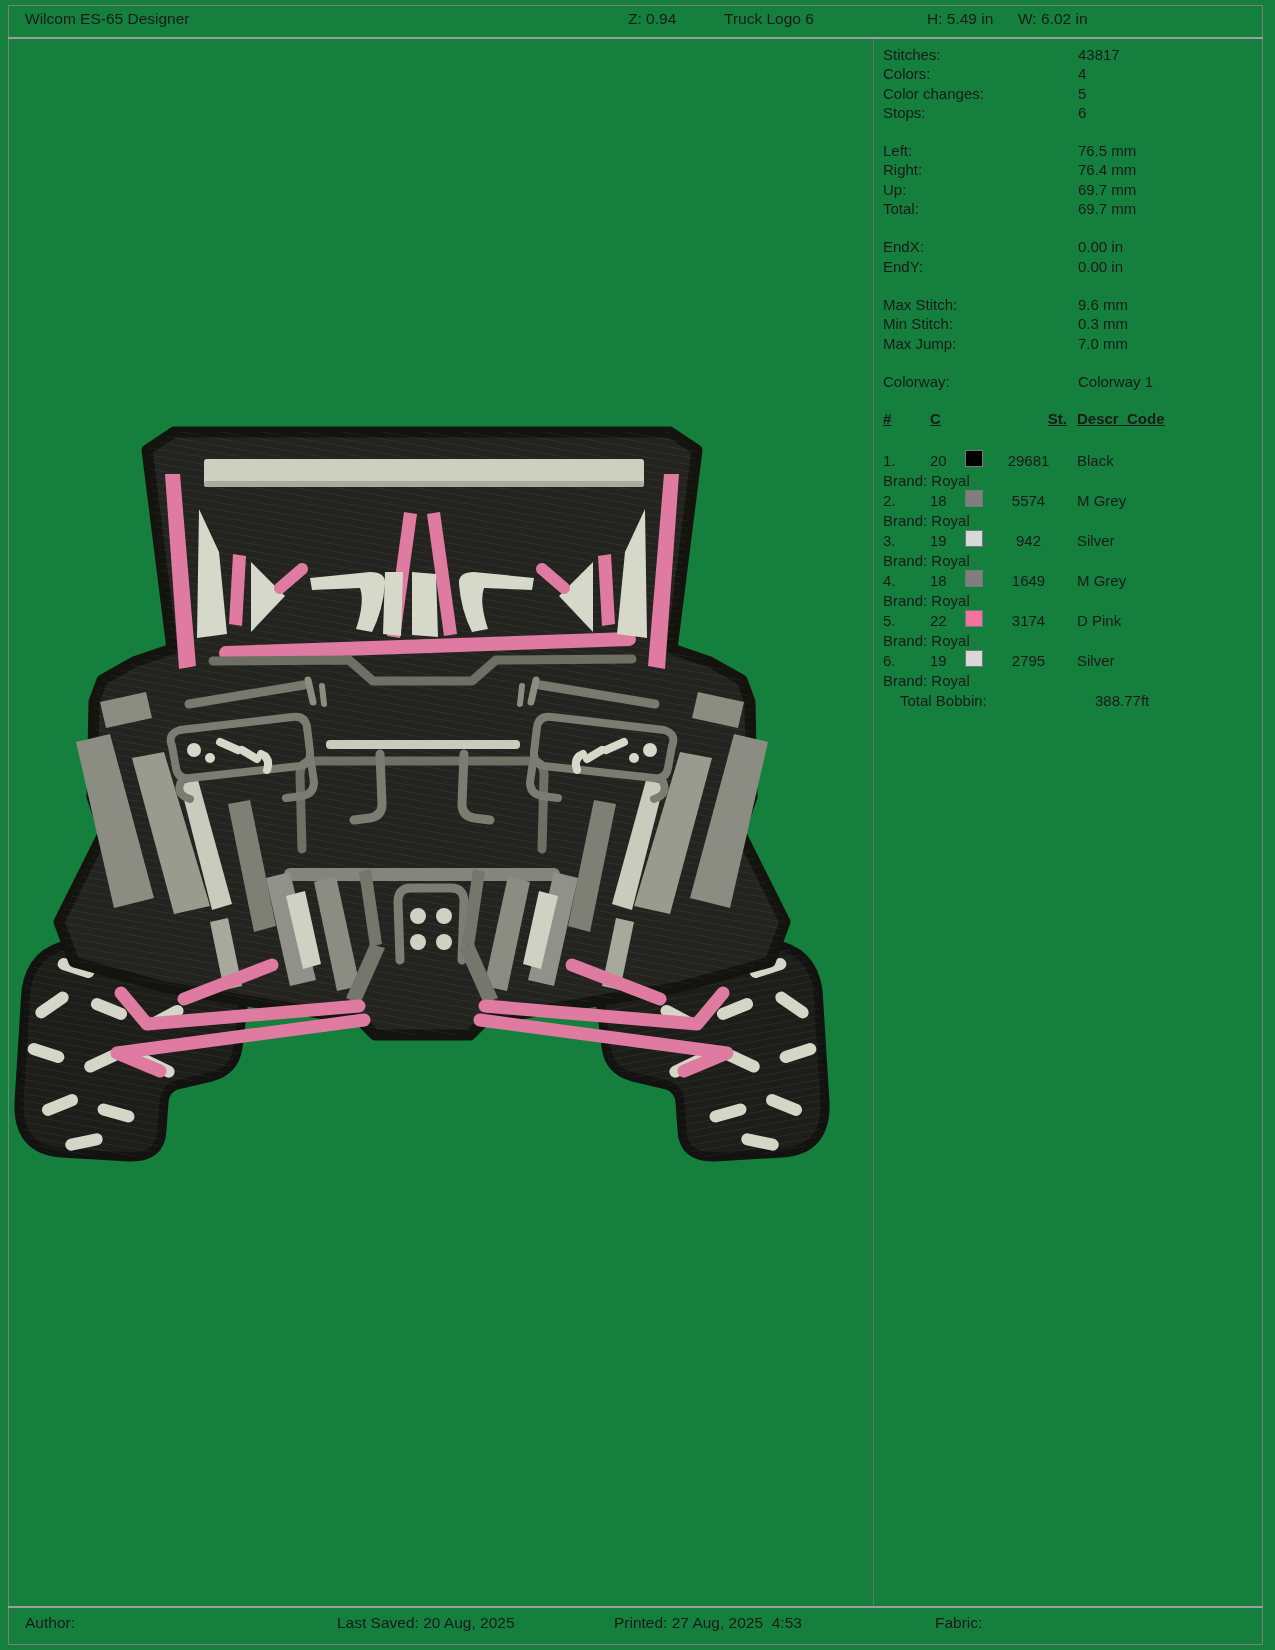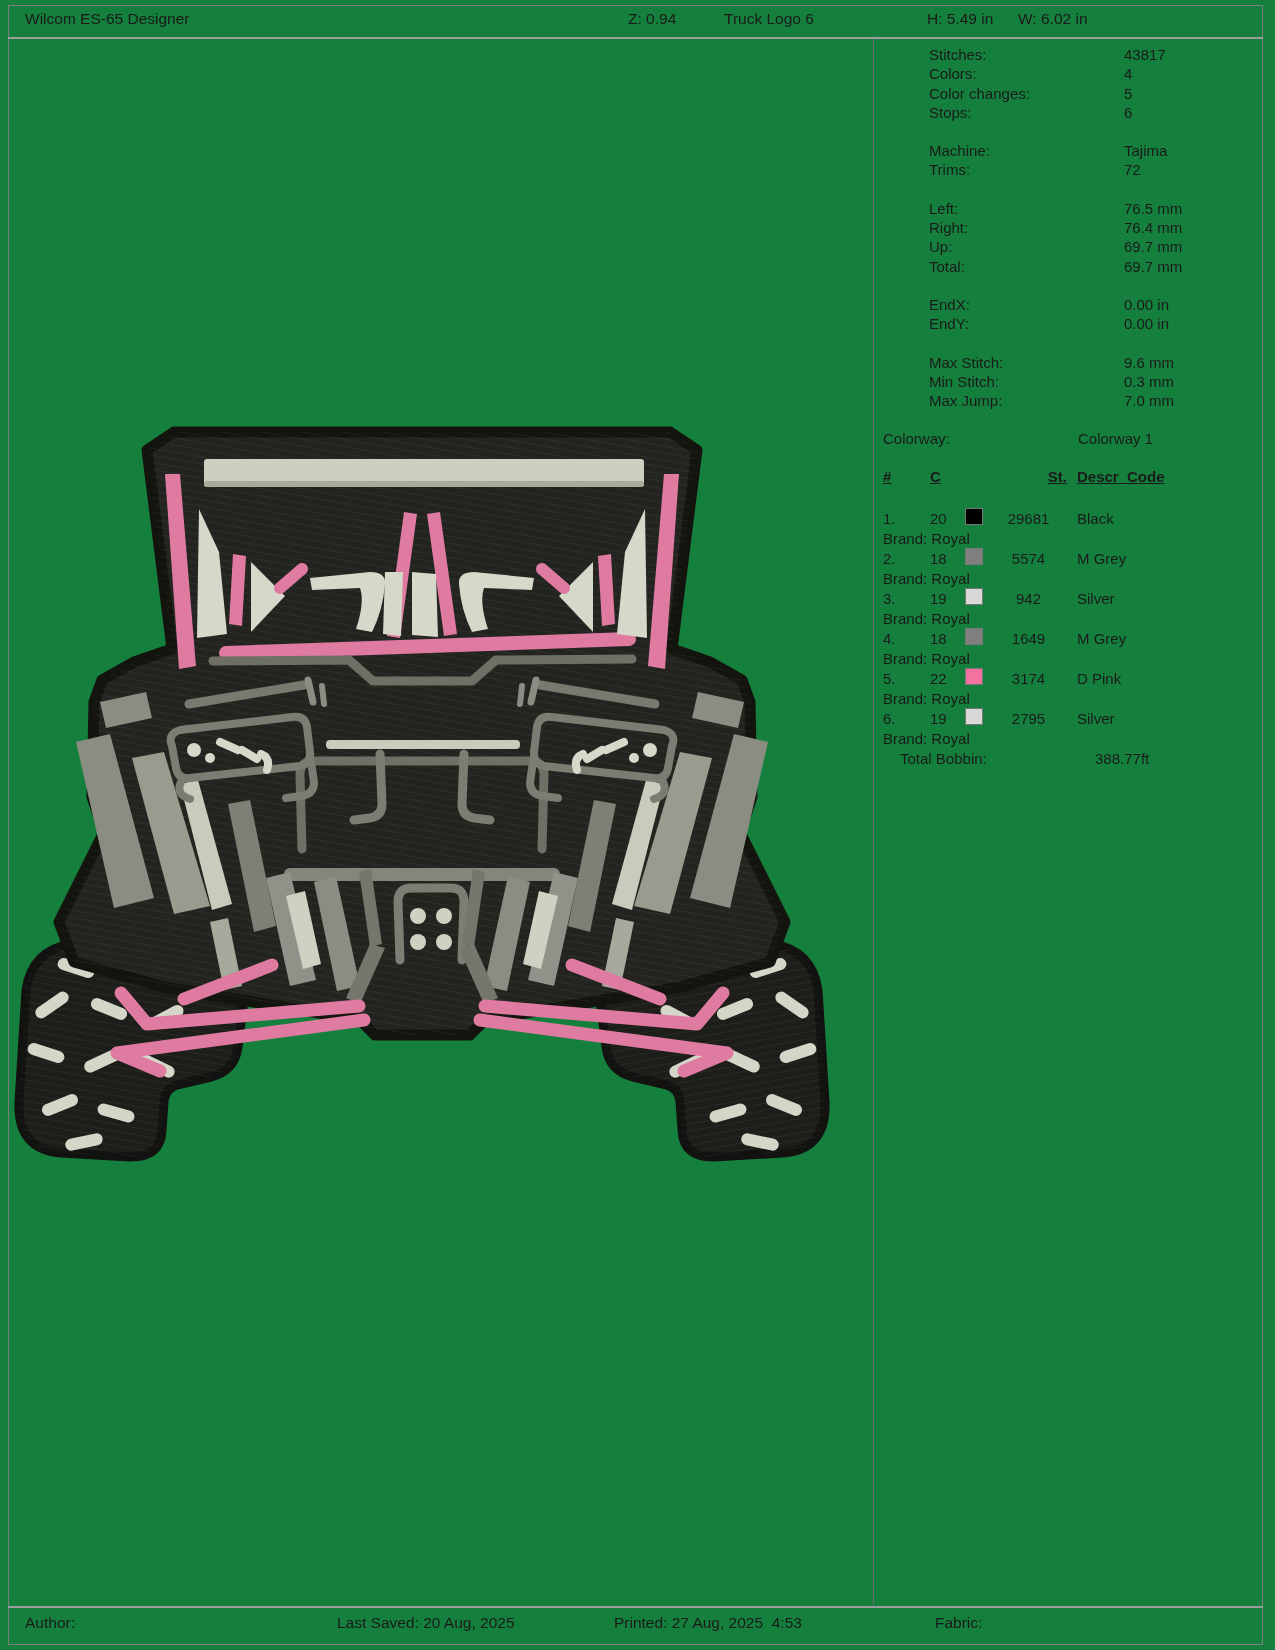--- a/index.html
+++ b/index.html
@@ -4,21 +4,21 @@
 <style>
   html,body{margin:0;padding:0;background:#fff;}
   .page{position:relative;width:1275px;height:1650px;background:#15803d;
         font-family:"Liberation Sans","DejaVu Sans",sans-serif;color:#1a1a1a;overflow:hidden;}
   .abs{position:absolute;}
   .frame{left:8px;top:5px;width:1253px;height:1638px;border:1px solid #7d7d7d;}
   .hline{left:8px;width:1255px;height:2px;background:#9d9d9d;}
   .vline{left:873px;top:39px;width:1px;height:1567px;background:#6e6e6e;}
   .hdr-txt,.ftr-txt{font-size:15.5px;white-space:pre;}
   .info{left:883px;top:0;width:380px;font-size:15px;line-height:19.3px;}
-  .igroup{margin-bottom:19px;margin-left:46px;}
+  .igroup{margin-bottom:19px;}
   .irow{display:flex;}
   .irow .lbl{width:195px;flex:0 0 195px;}
   .colorway-row{margin-top:15px;}
   .thead{display:flex;font-weight:bold;margin-top:18px;line-height:20px;}
   .thead span{text-decoration:underline;}
   .c-num{width:47px;flex:0 0 47px;}
   .c-c{width:35px;flex:0 0 35px;}
   .c-sw{width:25px;flex:0 0 25px;}
   .c-st{width:77px;flex:0 0 77px;text-align:center;}
   .c-st-h{width:77px;flex:0 0 77px;padding-left:36px;box-sizing:border-box;text-align:right;}
@@ -63,30 +63,20 @@
       <div class="irow">
           <span class="lbl">Color changes:</span>
           <span>5</span>
         </div>
       <div class="irow">
           <span class="lbl">Stops:</span>
           <span>6</span>
         </div>
     </div>
 
-    <div class="igroup">
-      <div class="irow">
-          <span class="lbl">Machine:</span>
-          <span>Tajima</span>
-        </div>
-      <div class="irow">
-          <span class="lbl">Trims:</span>
-          <span>72</span>
-        </div>
-    </div>
 
     <div class="igroup">
       <div class="irow">
           <span class="lbl">Left:</span>
           <span>76.5 mm</span>
         </div>
       <div class="irow">
           <span class="lbl">Right:</span>
           <span>76.4 mm</span>
         </div>

